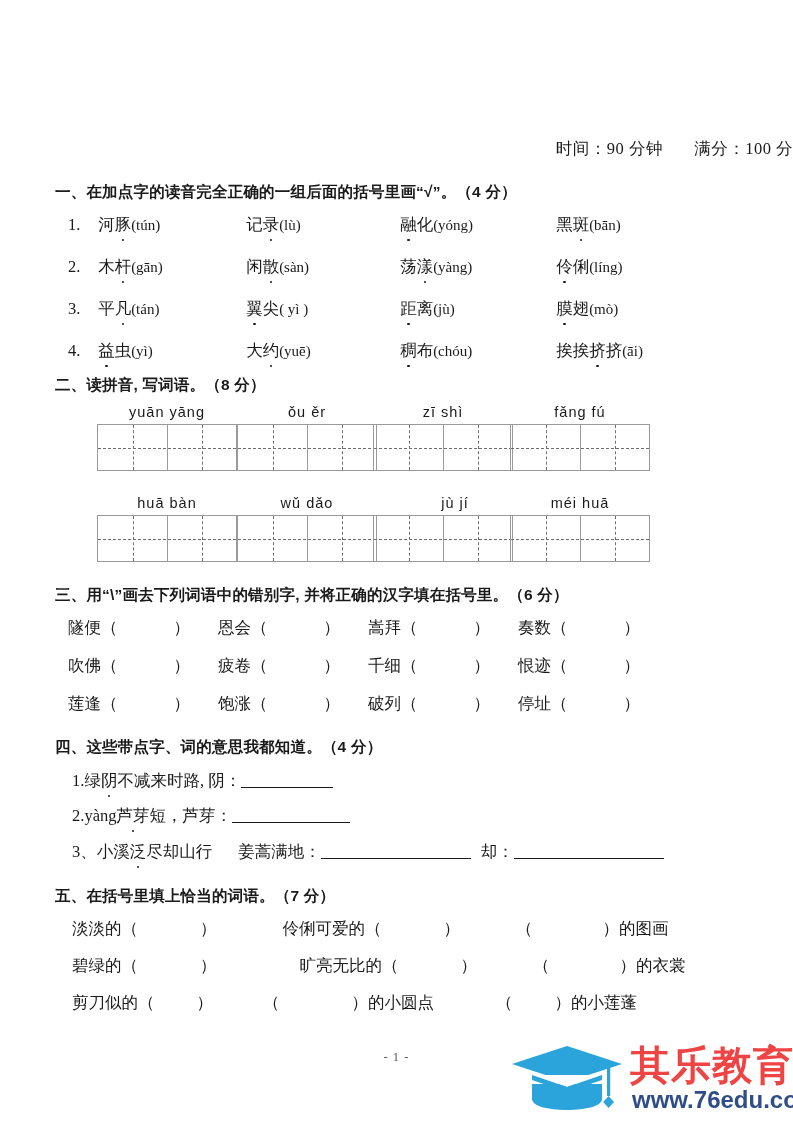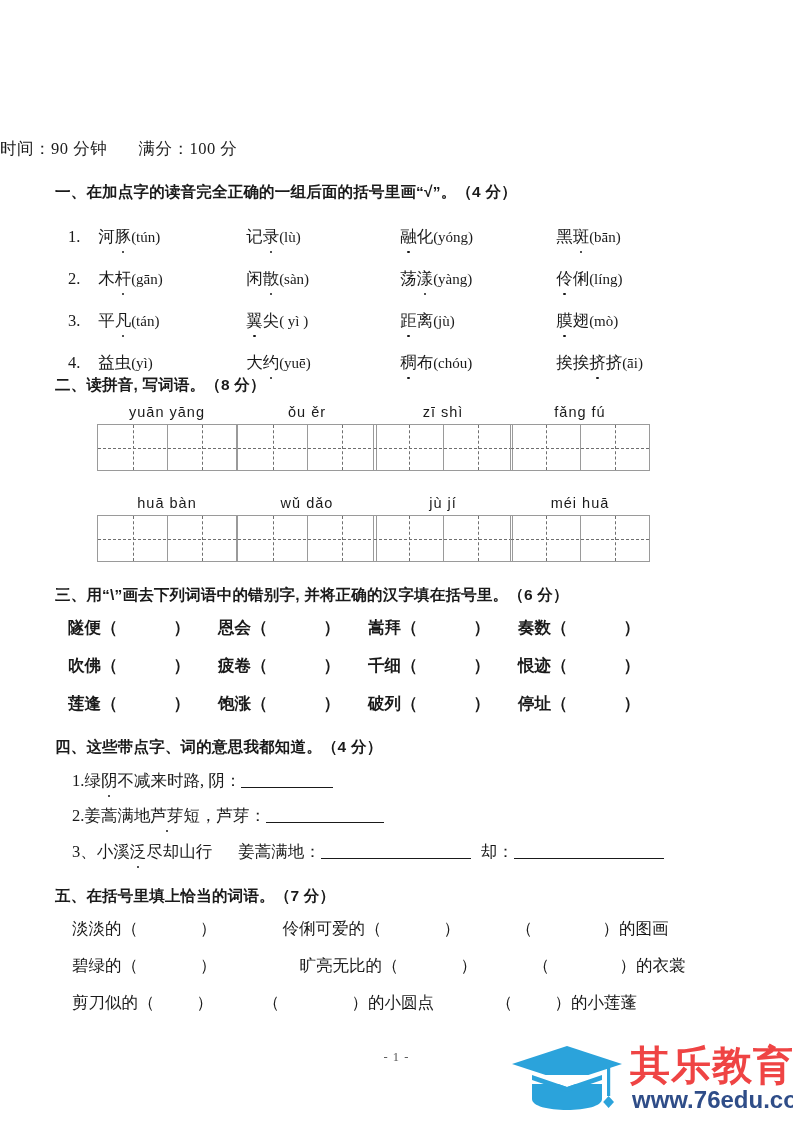--- a/index.html
+++ b/index.html
@@ -30,21 +30,21 @@
     font-weight: bold;
     font-size: 26px;
     letter-spacing: 1px;
     margin: 0;
     position: absolute;
     top: 96px;
     left: 0;
     width: 793px;
   }
   .subtitle {
-    text-align: left;
+    text-align: right;
     font-size: 16.5px;
     position: absolute;
     top: 138px;
     left: 0;
     width: 793px;
     letter-spacing: 0.5px;
   }
   .subtitle .gap { display: inline-block; width: 22px; }
 
   
@@ -67,21 +67,20 @@
     white-space: nowrap;
   }
   .s1-num {
     display: inline-block;
     width: 26px;
     font-family: "Liberation Serif", serif;
   }
   .s1-item {
     display: inline-block;
     white-space: nowrap;
-    margin-top: 12px;
   }
   .dotchar {
     position: relative;
     display: inline-block;
   }
   .dotchar::after {
     content: "";
     position: absolute;
     left: 50%;
     bottom: -5px;
@@ -133,21 +132,20 @@
   }
   .grid-box .vdash1 { left: 25%; }
   .grid-box .vdash2 { left: 75%; }
 
   
   .s3-row {
     position: absolute;
     left: 68px;
     font-size: 16.5px;
     white-space: nowrap;
-    font-weight: bold;
   }
   .s3-cell {
     display: inline-block;
     width: 150px;
   }
   .s3-cell .paren {
     display: inline-block;
   }
   .s3-cell .blank {
     display: inline-block;
@@ -285,21 +283,21 @@
     </div>
   <div class="grid-box" style="left:510px; top:424px;">
       <span class="vmid"></span>
       <span class="hdash"></span>
       <span class="vdash1"></span>
       <span class="vdash2"></span>
     </div>
 
   <div class="py-label" style="left:97px; top:495px; width:140px;">huā bàn</div>
   <div class="py-label" style="left:237px; top:495px; width:140px;">wǔ  dǎo</div>
-  <div class="py-label" style="left:373px; top:495px; width:140px;">jù jí</div>
+  <div class="py-label" style="left:385px; top:495px; width:140px;">jù jí</div>
   <div class="py-label" style="left:510px; top:495px; width:140px;">méi huā</div>
 
   <div class="grid-box" style="left:97px; top:515px;">
       <span class="vmid"></span>
       <span class="hdash"></span>
       <span class="vdash1"></span>
       <span class="vdash2"></span>
     </div>
   <div class="grid-box" style="left:237px; top:515px;">
       <span class="vmid"></span>
@@ -334,21 +332,21 @@
     <span class="s3-cell"><span>莲逢</span><span class="paren">（</span><span class="blank"></span><span class="paren">）</span></span><span class="s3-cell"><span>饱涨</span><span class="paren">（</span><span class="blank"></span><span class="paren">）</span></span><span class="s3-cell"><span>破列</span><span class="paren">（</span><span class="blank"></span><span class="paren">）</span></span><span class="s3-cell"><span>停址</span><span class="paren">（</span><span class="blank"></span><span class="paren">）</span></span>
   </div>
 
   <div class="sec-head" style="top:737px">四、这些带点字、词的意思我都知道。（4 分）</div>
 
   <div class="s4-line" style="top:770px">
     <span>1.</span><span>绿</span><span class="dotchar">阴</span><span>不减来时路, 阴：</span><span class="ul" style="width:92px"></span>
   </div>
 
   <div class="s4-line" style="top:805px">
-    <span>2.</span><span>姜蒿满地</span><span class="dotchar">芦芽</span><span>短，芦芽：</span><span class="ul" style="width:118px"></span>
+    <span>2.</span><span>yàng</span><span class="dotchar">芦芽</span><span>短，芦芽：</span><span class="ul" style="width:118px"></span>
   </div>
 
   <div class="s4-line" style="top:841px">
     <span>3、</span><span class="dotchar">小溪泛尽却</span><span>山行</span><span style="display:inline-block;width:26px"></span><span>姜蒿满地：</span><span class="ul" style="width:150px"></span><span style="display:inline-block;width:10px"></span><span>却：</span><span class="ul" style="width:150px"></span>
   </div>
 
   <div class="sec-head" style="top:886px">五、在括号里填上恰当的词语。（7 分）</div>
 
   <div class="s5-row" style="top:918px">
     <span>淡淡的（</span><span class="s5-blank" style="width:62px"></span><span>）</span><span style="display:inline-block;width:66px"></span><span>伶俐可爱的（</span><span class="s5-blank" style="width:62px"></span><span>）</span><span style="display:inline-block;width:56px"></span><span>（</span><span class="s5-blank" style="width:70px"></span><span>）的图画</span>

